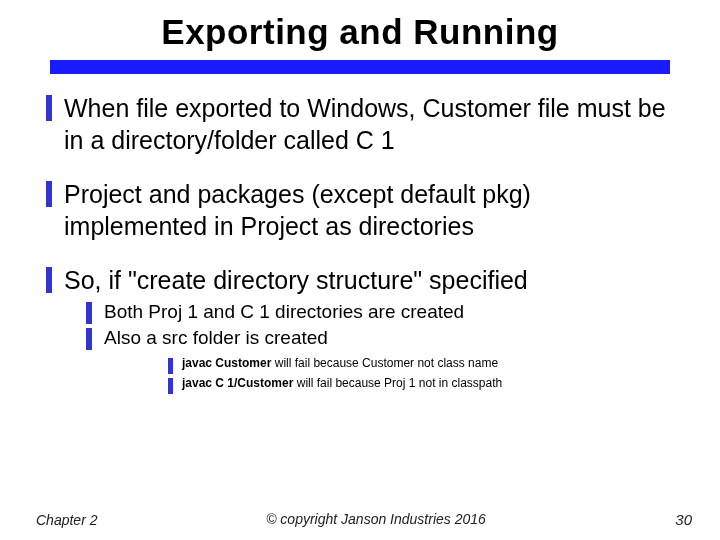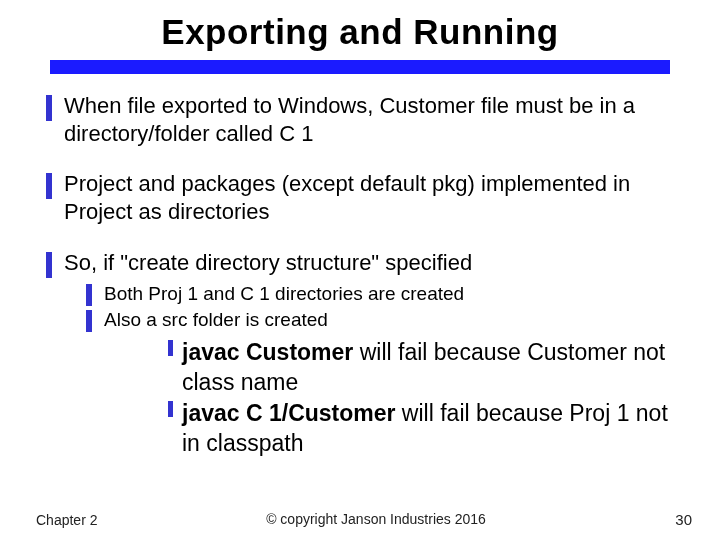--- a/index.html
+++ b/index.html
@@ -43,21 +43,21 @@
     width: 6px;
     background: #3333d0;
     flex: 0 0 6px;
     margin-right: 12px;
     margin-top: 3px;
     align-self: stretch;
     max-height: 28px;
   }
   .b1 .marker { height: 26px; }
   .b1 .txt {
-    font-size: 22px;
+    font-size: 25px;
     line-height: 1.28;
   }
   .b2-group {
     padding-left: 40px;
     margin-top: -6px;
     margin-bottom: 16px;
   }
   .b2 {
     display: flex;
     align-items: flex-start;
@@ -81,35 +81,36 @@
     margin-bottom: 2px;
   }
   .b3 .marker {
     height: 16px;
     width: 5px;
     flex: 0 0 5px;
     margin-right: 9px;
     margin-top: 2px;
   }
   .b3 .txt {
-    font-size: 23px;
+    font-size: 12px;
     line-height: 1.3;
   }
   .code { font-weight: 700; }
   .footer {
     position: absolute;
     bottom: 12px;
     left: 0;
     width: 100%;
     padding: 0 28px 0 36px;
     display: flex;
     justify-content: space-between;
     align-items: baseline;
     font-size: 14px;
     color: #222;
+    font-style: italic;
   }
   .footer .center {
     position: absolute;
     left: 16px;
     width: 100%;
     text-align: center;
     font-size: 14px;
   }
   .footer .right { font-size: 15px; }
 </style>

